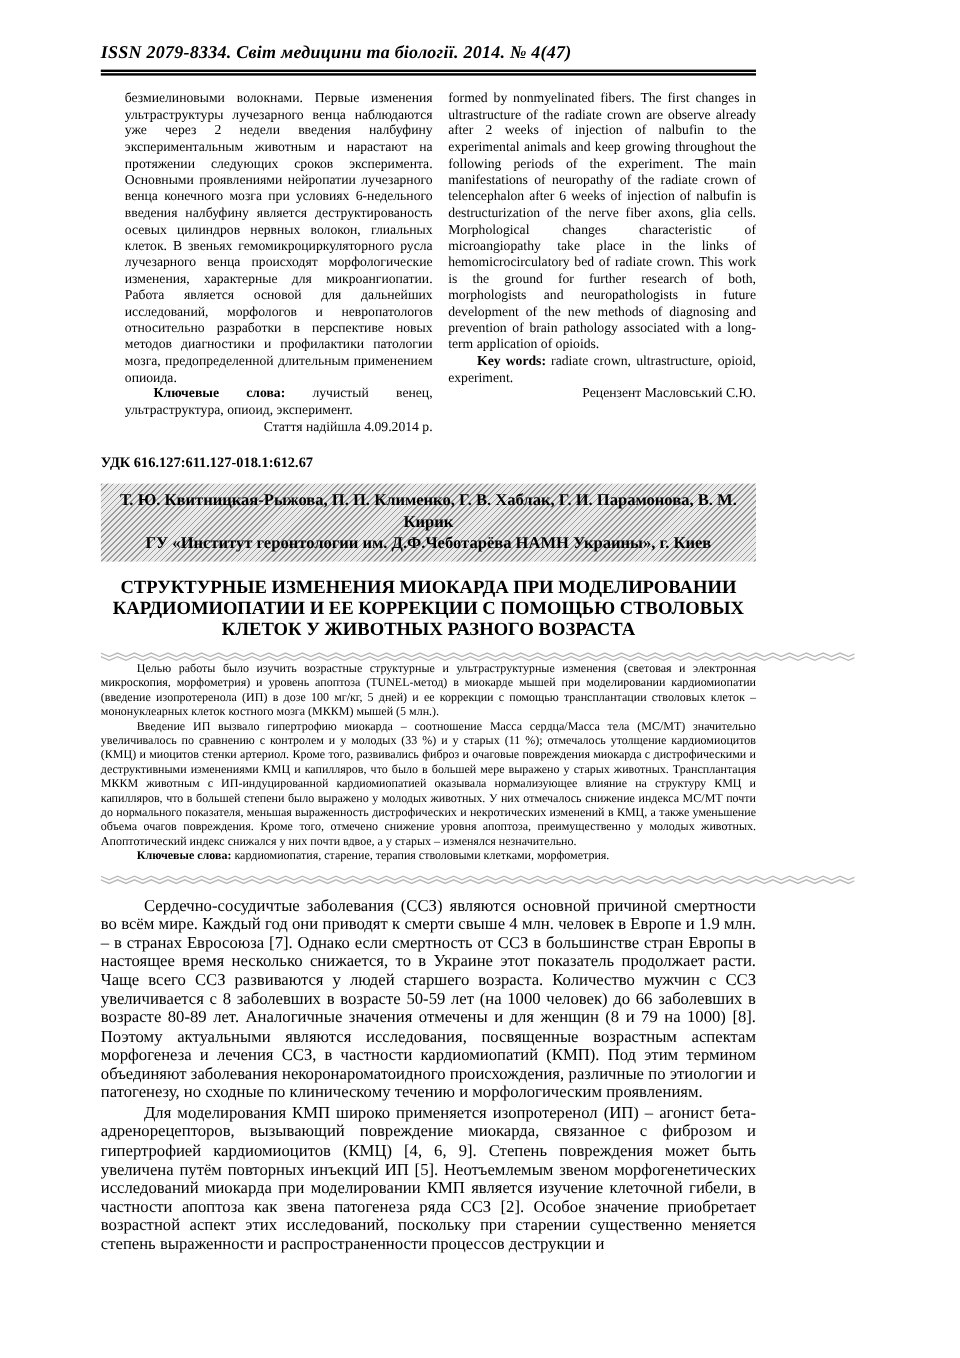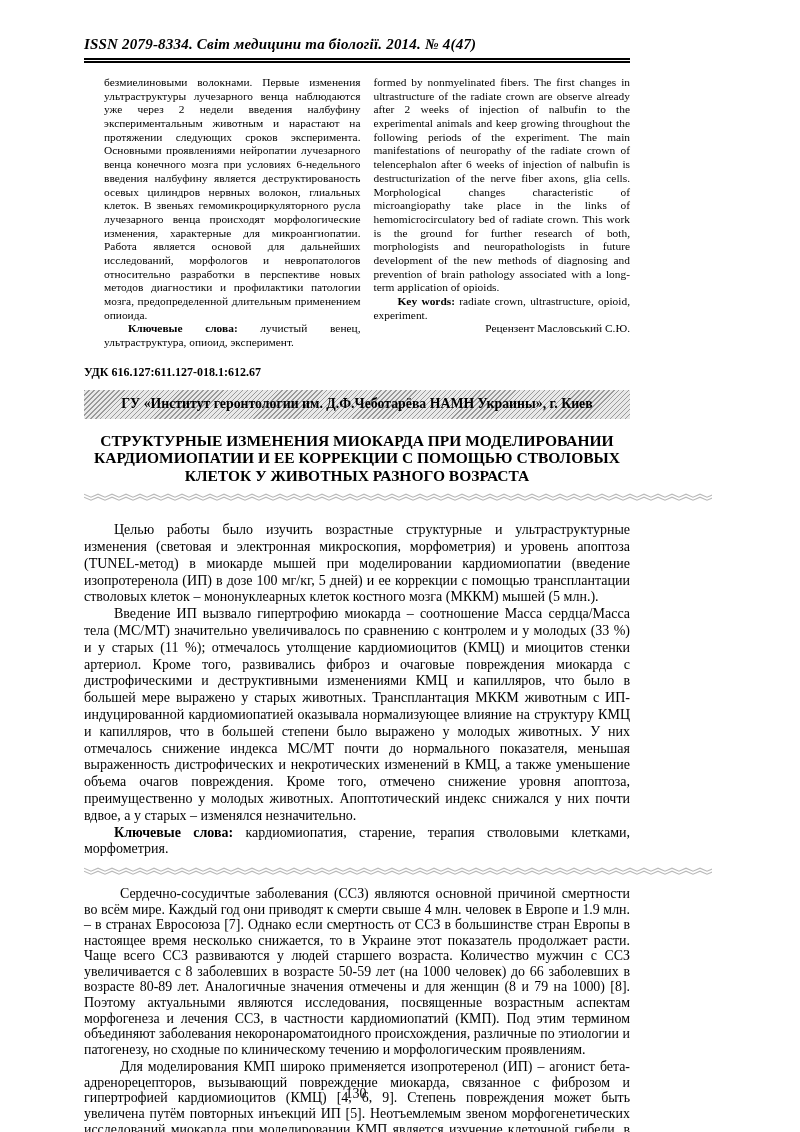--- a/index.html
+++ b/index.html
@@ -52,21 +52,21 @@
   .article-title {
     margin: 13px auto 0 auto;
     max-width: 566px;
     text-align: center;
     font-weight: bold;
     font-size: 15.5px;
     line-height: 1.13;
   }
   .zigzag { display: block; margin-top: 9px; }
   
-  .abstract { margin-top: 20px; font-size: 14px; line-height: 1.2; text-align: justify; }
+  .abstract { margin-top: 0; font-size: 10px; line-height: 1.2; text-align: justify; }
   .abstract p { text-indent: 30px; margin: 0; }
   .nir-note {
     margin-top: 12px;
     font-size: 12.4px; font-style: italic; font-weight: bold;
     line-height: 1.25; text-align: justify; text-indent: 34px;
   }
   
   .body-text { margin-top: 10px; font-size: 13.9px; line-height: 1.12; text-align: justify; }
   .body-text p { text-indent: 36px; margin: 0 0 2px 0; }
   
@@ -82,31 +82,33 @@
 
 <div class="page">
 
   <div class="journal-header">ISSN 2079-8334. Світ медицини та біології. 2014. № 4(47)</div>
   <div class="double-rule"></div>
 
   <div class="columns">
     <div class="col">
       <p>безмиелиновыми волокнами. Первые изменения ультраструктуры лучезарного венца наблюдаются уже через 2 недели введения налбуфину экспериментальным животным и нарастают на протяжении следующих сроков эксперимента. Основными проявлениями нейропатии лучезарного венца конечного мозга при условиях 6-недельного введения налбуфину является деструктированость осевых цилиндров нервных волокон, глиальных клеток. В звеньях гемомикроциркуляторного русла лучезарного венца происходят морфологические изменения, характерные для микроангиопатии. Работа является основой для дальнейших исследований, морфологов и невропатологов относительно разработки в перспективе новых методов диагностики и профилактики патологии мозга, предопределенной длительным применением опиоида.</p>
       <p class="kw-line"><b class="inline-label">Ключевые слова:</b><span> лучистый венец, ультраструктура, опиоид, эксперимент.</span></p>
+      <p class="right-align">Стаття надійшла 4.09.2014 р.</p>
     </div>
     <div class="col">
       <p>formed by nonmyelinated fibers. The first changes in ultrastructure of the radiate crown are observe already after 2 weeks of injection of nalbufin to the experimental animals and keep growing throughout the following periods of the experiment. The main manifestations of neuropathy of the radiate crown of telencephalon after 6 weeks of injection of nalbufin is destructurization of the nerve fiber axons, glia cells. Morphological changes characteristic of microangiopathy take place in the links of hemomicrocirculatory bed of radiate crown. This work is the ground for further research of both, morphologists and neuropathologists in future development of the new methods of diagnosing and prevention of brain pathology associated with a long-term application of opioids.</p>
       <p class="kw-line"><b class="inline-label">Key words:</b><span> radiate crown, ultrastructure, opioid, experiment.</span></p>
       <p class="right-align">Рецензент Масловський С.Ю.</p>
     </div>
   </div>
 
   <div class="udk">УДК 616.127:611.127-018.1:612.67</div>
 
   <div class="authors-box">
+    <div>Т. Ю. Квитницкая-Рыжова, П. П. Клименко, Г. В. Хаблак, Г. И. Парамонова, В. М. Кирик</div>
     <div>ГУ «Институт геронтологии им. Д.Ф.Чеботарёва НАМН Украины», г. Киев</div>
   </div>
 
   <h1 class="article-title">СТРУКТУРНЫЕ ИЗМЕНЕНИЯ МИОКАРДА ПРИ МОДЕЛИРОВАНИИ КАРДИОМИОПАТИИ И ЕЕ КОРРЕКЦИИ С ПОМОЩЬЮ СТВОЛОВЫХ КЛЕТОК У ЖИВОТНЫХ РАЗНОГО ВОЗРАСТА</h1>
 
   <svg class="zigzag" width="634" height="9">
       <polyline points="0,1.2 7,4.2 14,1.2 21,4.2 28,1.2 35,4.2 42,1.2 49,4.2 56,1.2 63,4.2 70,1.2 77,4.2 84,1.2 91,4.2 98,1.2 105,4.2 112,1.2 119,4.2 126,1.2 133,4.2 140,1.2 147,4.2 154,1.2 161,4.2 168,1.2 175,4.2 182,1.2 189,4.2 196,1.2 203,4.2 210,1.2 217,4.2 224,1.2 231,4.2 238,1.2 245,4.2 252,1.2 259,4.2 266,1.2 273,4.2 280,1.2 287,4.2 294,1.2 301,4.2 308,1.2 315,4.2 322,1.2 329,4.2 336,1.2 343,4.2 350,1.2 357,4.2 364,1.2 371,4.2 378,1.2 385,4.2 392,1.2 399,4.2 406,1.2 413,4.2 420,1.2 427,4.2 434,1.2 441,4.2 448,1.2 455,4.2 462,1.2 469,4.2 476,1.2 483,4.2 490,1.2 497,4.2 504,1.2 511,4.2 518,1.2 525,4.2 532,1.2 539,4.2 546,1.2 553,4.2 560,1.2 567,4.2 574,1.2 581,4.2 588,1.2 595,4.2 602,1.2 609,4.2 616,1.2 623,4.2 630,1.2" fill="none" stroke="#b9b9b9" stroke-width="1.1"></polyline>
       <polyline points="0,4.2 7,7.2 14,4.2 21,7.2 28,4.2 35,7.2 42,4.2 49,7.2 56,4.2 63,7.2 70,4.2 77,7.2 84,4.2 91,7.2 98,4.2 105,7.2 112,4.2 119,7.2 126,4.2 133,7.2 140,4.2 147,7.2 154,4.2 161,7.2 168,4.2 175,7.2 182,4.2 189,7.2 196,4.2 203,7.2 210,4.2 217,7.2 224,4.2 231,7.2 238,4.2 245,7.2 252,4.2 259,7.2 266,4.2 273,7.2 280,4.2 287,7.2 294,4.2 301,7.2 308,4.2 315,7.2 322,4.2 329,7.2 336,4.2 343,7.2 350,4.2 357,7.2 364,4.2 371,7.2 378,4.2 385,7.2 392,4.2 399,7.2 406,4.2 413,7.2 420,4.2 427,7.2 434,4.2 441,7.2 448,4.2 455,7.2 462,4.2 469,7.2 476,4.2 483,7.2 490,4.2 497,7.2 504,4.2 511,7.2 518,4.2 525,7.2 532,4.2 539,7.2 546,4.2 553,7.2 560,4.2 567,7.2 574,4.2 581,7.2 588,4.2 595,7.2 602,4.2 609,7.2 616,4.2 623,7.2 630,4.2" fill="none" stroke="#b9b9b9" stroke-width="1.1"></polyline>
     </svg>
 
@@ -120,15 +122,14 @@
       <polyline points="0,1.2 7,4.2 14,1.2 21,4.2 28,1.2 35,4.2 42,1.2 49,4.2 56,1.2 63,4.2 70,1.2 77,4.2 84,1.2 91,4.2 98,1.2 105,4.2 112,1.2 119,4.2 126,1.2 133,4.2 140,1.2 147,4.2 154,1.2 161,4.2 168,1.2 175,4.2 182,1.2 189,4.2 196,1.2 203,4.2 210,1.2 217,4.2 224,1.2 231,4.2 238,1.2 245,4.2 252,1.2 259,4.2 266,1.2 273,4.2 280,1.2 287,4.2 294,1.2 301,4.2 308,1.2 315,4.2 322,1.2 329,4.2 336,1.2 343,4.2 350,1.2 357,4.2 364,1.2 371,4.2 378,1.2 385,4.2 392,1.2 399,4.2 406,1.2 413,4.2 420,1.2 427,4.2 434,1.2 441,4.2 448,1.2 455,4.2 462,1.2 469,4.2 476,1.2 483,4.2 490,1.2 497,4.2 504,1.2 511,4.2 518,1.2 525,4.2 532,1.2 539,4.2 546,1.2 553,4.2 560,1.2 567,4.2 574,1.2 581,4.2 588,1.2 595,4.2 602,1.2 609,4.2 616,1.2 623,4.2 630,1.2" fill="none" stroke="#b9b9b9" stroke-width="1.1"></polyline>
       <polyline points="0,4.2 7,7.2 14,4.2 21,7.2 28,4.2 35,7.2 42,4.2 49,7.2 56,4.2 63,7.2 70,4.2 77,7.2 84,4.2 91,7.2 98,4.2 105,7.2 112,4.2 119,7.2 126,4.2 133,7.2 140,4.2 147,7.2 154,4.2 161,7.2 168,4.2 175,7.2 182,4.2 189,7.2 196,4.2 203,7.2 210,4.2 217,7.2 224,4.2 231,7.2 238,4.2 245,7.2 252,4.2 259,7.2 266,4.2 273,7.2 280,4.2 287,7.2 294,4.2 301,7.2 308,4.2 315,7.2 322,4.2 329,7.2 336,4.2 343,7.2 350,4.2 357,7.2 364,4.2 371,7.2 378,4.2 385,7.2 392,4.2 399,7.2 406,4.2 413,7.2 420,4.2 427,7.2 434,4.2 441,7.2 448,4.2 455,7.2 462,4.2 469,7.2 476,4.2 483,7.2 490,4.2 497,7.2 504,4.2 511,7.2 518,4.2 525,7.2 532,4.2 539,7.2 546,4.2 553,7.2 560,4.2 567,7.2 574,4.2 581,7.2 588,4.2 595,7.2 602,4.2 609,7.2 616,4.2 623,7.2 630,4.2" fill="none" stroke="#b9b9b9" stroke-width="1.1"></polyline>
     </svg>
 
 
   <div class="body-text">
     <p>Сердечно-сосудичтые заболевания (ССЗ) являются основной причиной смертности во всём мире. Каждый год они приводят к смерти свыше 4 млн. человек в Европе и 1.9 млн. – в странах Евросоюза [7]. Однако если смертность от ССЗ в большинстве стран Европы в настоящее время несколько снижается, то в Украине этот показатель продолжает расти. Чаще всего ССЗ развиваются у людей старшего возраста. Количество мужчин с ССЗ увеличивается с 8 заболевших в возрасте 50-59 лет (на 1000 человек) до 66 заболевших в возрасте 80-89 лет. Аналогичные значения отмечены и для женщин (8 и 79 на 1000) [8]. Поэтому актуальными являются исследования, посвященные возрастным аспектам морфогенеза и лечения ССЗ, в частности кардиомиопатий (КМП). Под этим термином объединяют заболевания некоронароматоидного происхождения, различные по этиологии и патогенезу, но сходные по клиническому течению и морфологическим проявлениям.</p>
     <p>Для моделирования КМП широко применяется изопротеренол (ИП) – агонист бета-адренорецепторов, вызывающий повреждение миокарда, связанное с фиброзом и гипертрофией кардиомиоцитов (КМЦ) [4, 6, 9]. Степень повреждения может быть увеличена путём повторных инъекций ИП [5]. Неотъемлемым звеном морфогенетических исследований миокарда при моделировании КМП является изучение клеточной гибели, в частности апоптоза как звена патогенеза ряда ССЗ [2]. Особое значение приобретает возрастной аспект этих исследований, поскольку при старении существенно меняется степень выраженности и распространенности процессов деструкции и</p>
   </div>
 
-  <div class="page-number">130</div>
 
 </div>
 
 </body></html>

